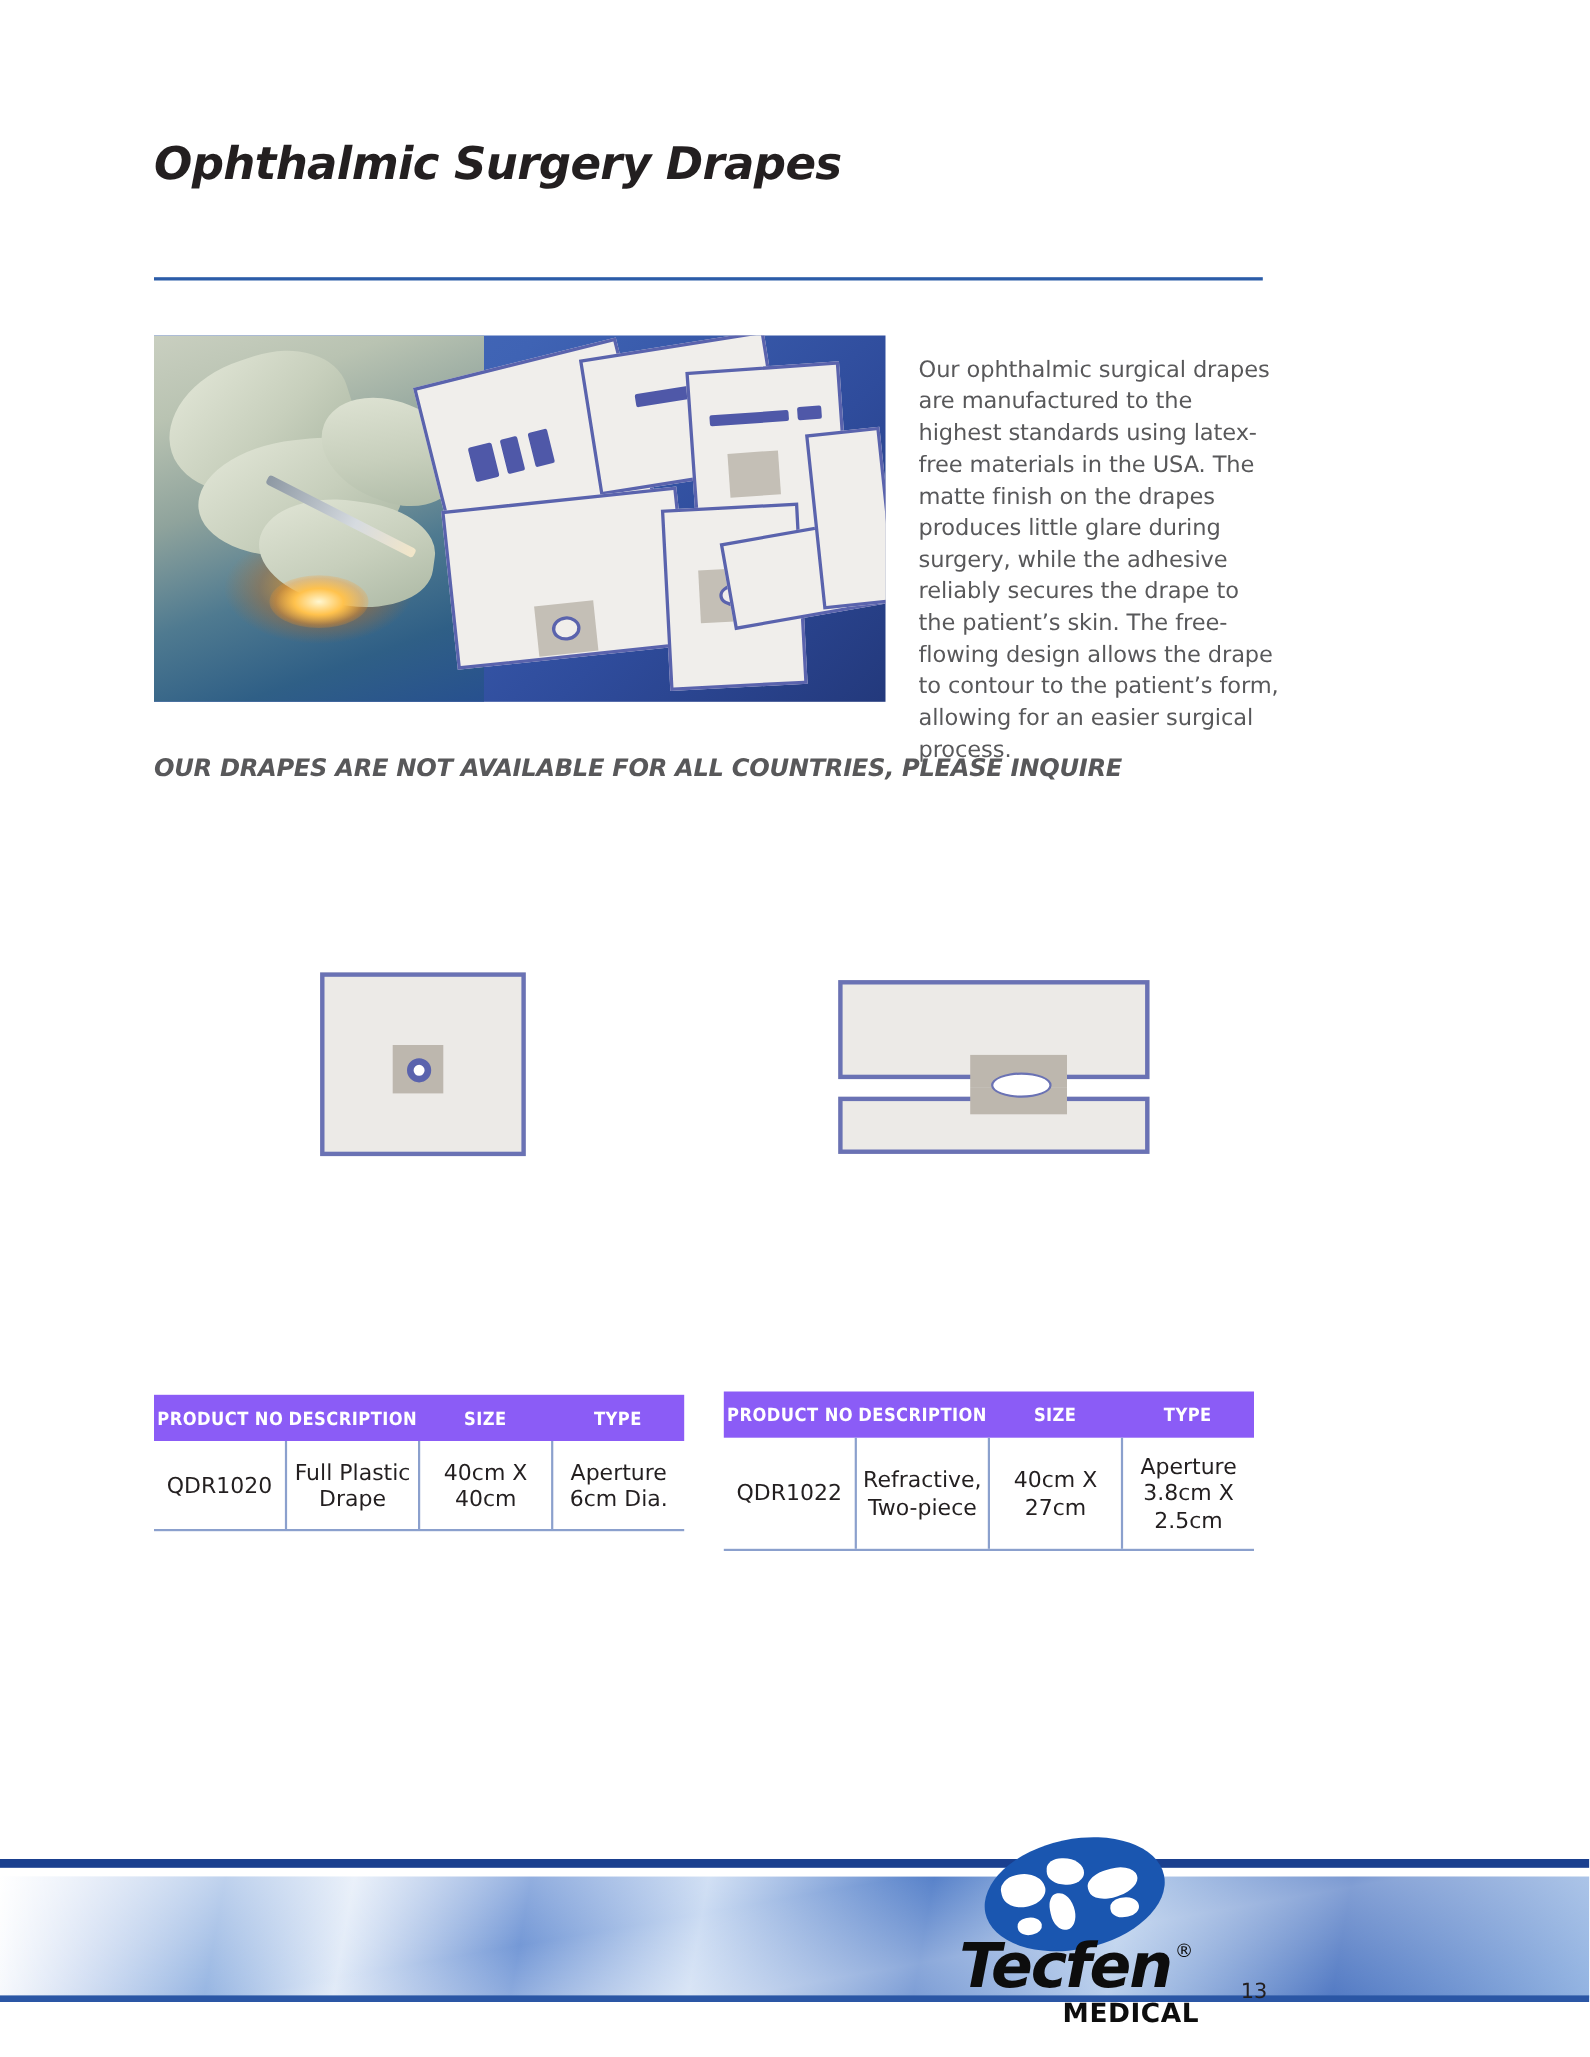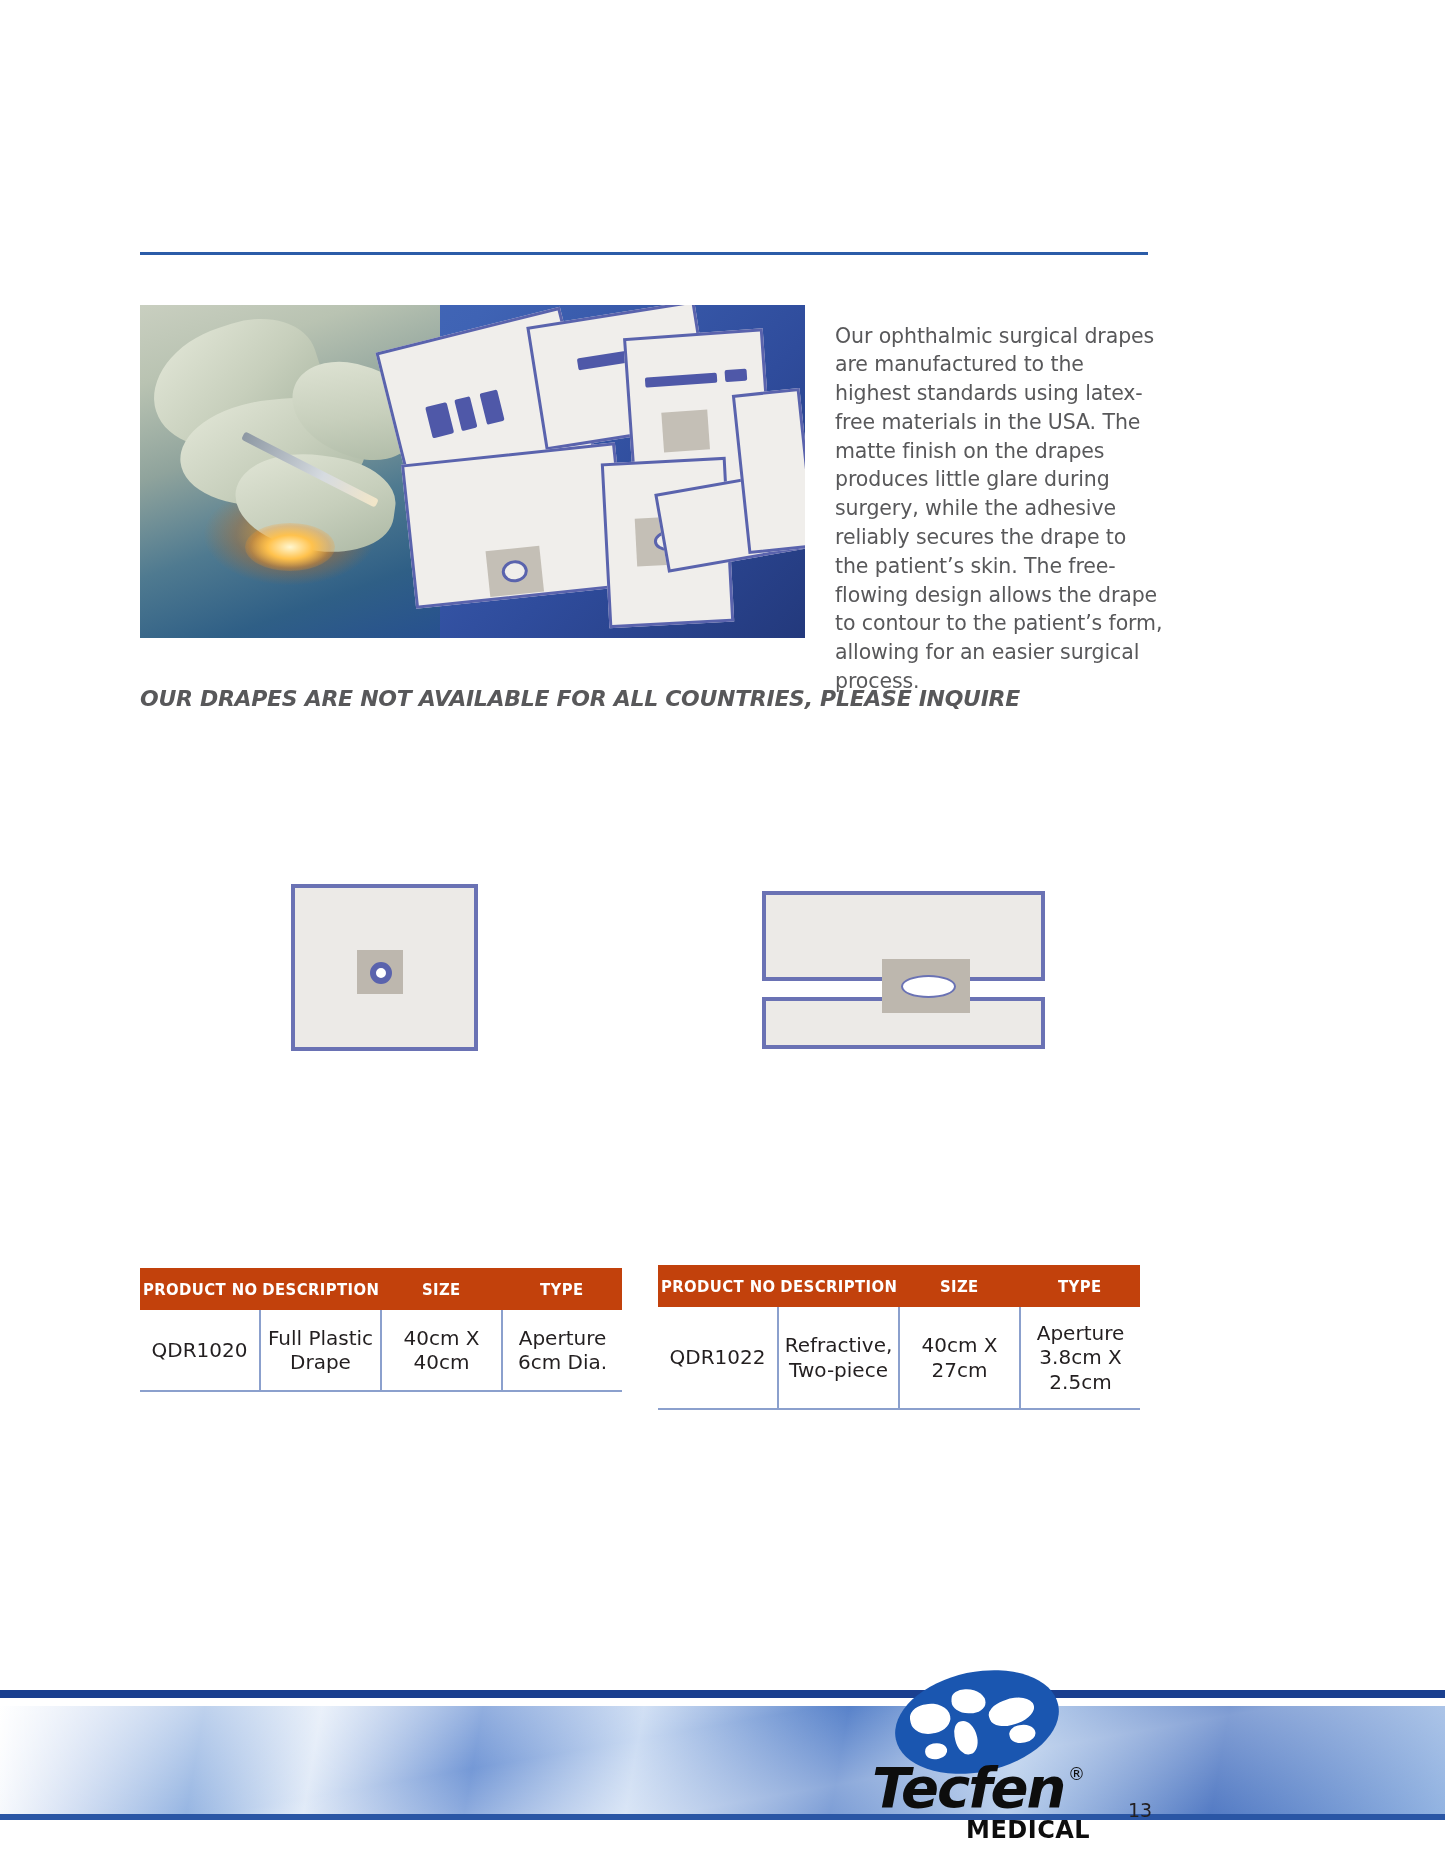--- a/index.html
+++ b/index.html
@@ -151,21 +151,21 @@
   }
   .fig-right .slit {
     position: absolute; left: 139px; top: 84px; width: 55px; height: 23px;
     background: #ffffff; border: 2px solid #6a72b4; border-radius: 50%;
   }
 
   
   .ptable { position: absolute; }
   .ptable .thead {
     display: flex;
-    background: #c2410c;
+    background: #8b5cf6;
     height: 42px;
   }
   .ptable .thead .th {
     flex: 1;
     display: flex; align-items: center; justify-content: center;
     color: #ffffff;
     font-family: "DejaVu Sans Condensed","DejaVu Sans", sans-serif;
     font-size: 16.5px;
     font-weight: bold;
     letter-spacing: 0.4px;
@@ -259,20 +259,21 @@
     position: absolute; left: 1128px; top: 1799px;
     font-family: "DejaVu Sans", sans-serif;
     font-size: 19px;
     color: #231f20;
   }
 </style>
 </head>
 <body>
 
 <div class="page-header">
+  <h1 class="page-title">Ophthalmic Surgery Drapes</h1>
 </div>
 <div class="header-rule"></div>
 
 <div class="photo">
   <div class="surg-bg"></div>
   <div class="glove g1"></div>
   <div class="glove g2"></div>
   <div class="glove g3"></div>
   <div class="glove g4"></div>
   <div class="tool"></div>

